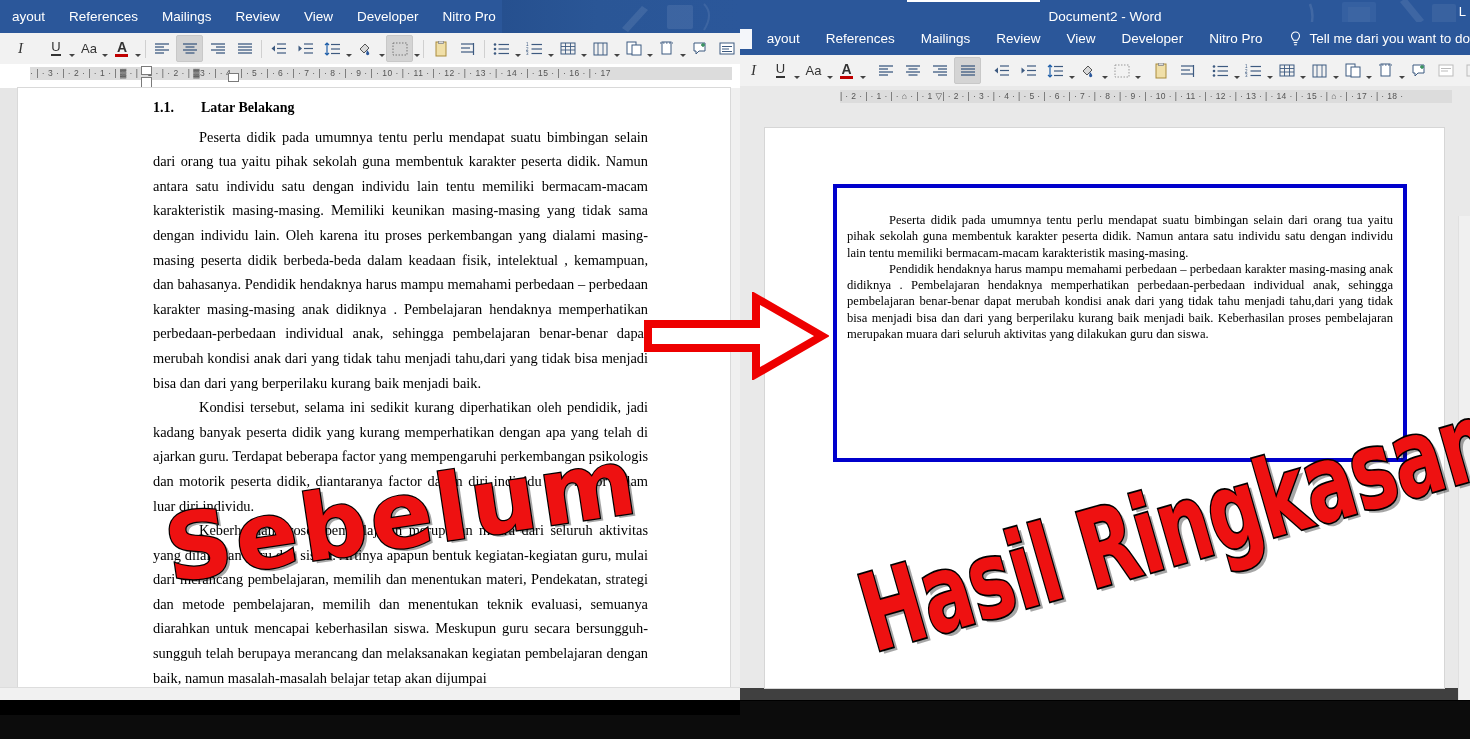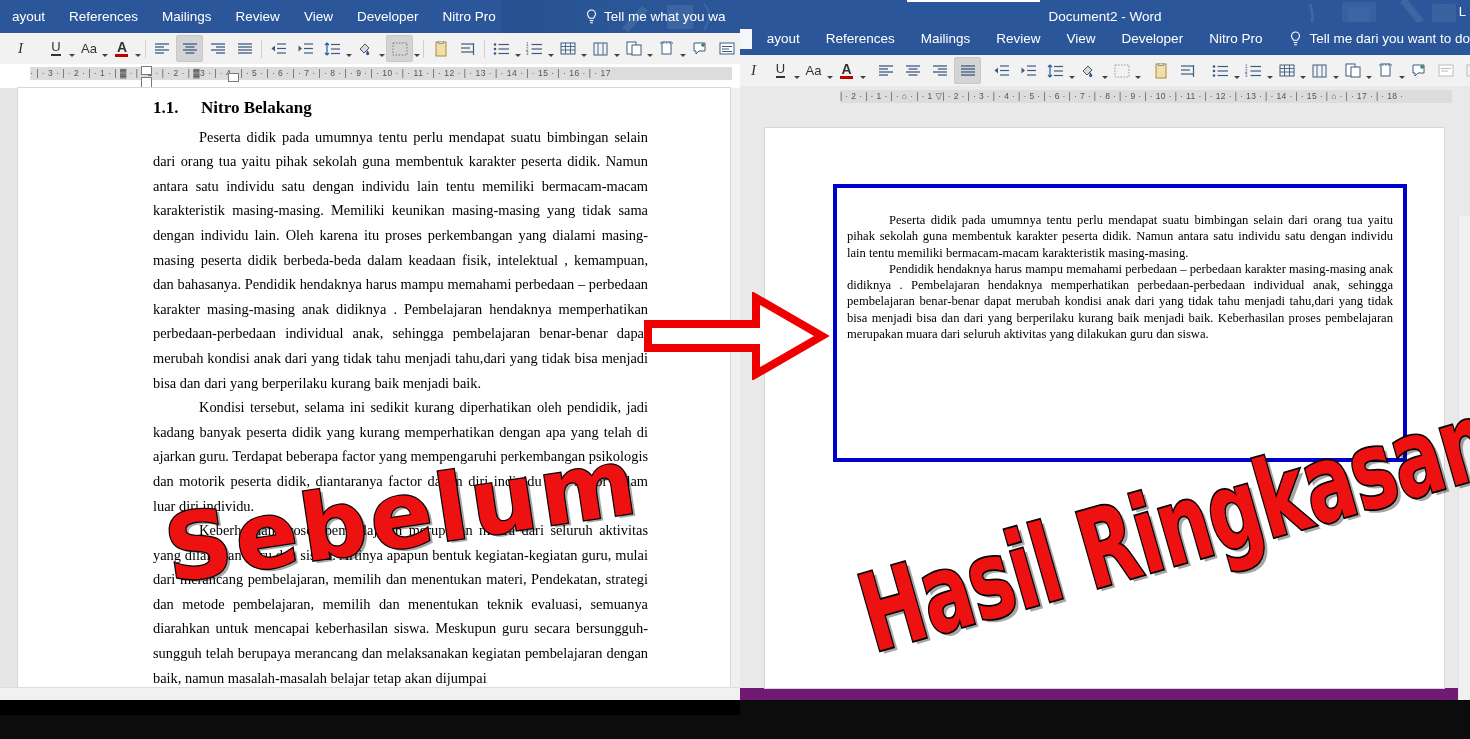--- a/index.html
+++ b/index.html
@@ -69,30 +69,30 @@
   .page-left{
     position:absolute;left:18px;top:88px;width:712px;height:600px;background:#ffffff;
     box-shadow:0 0 0 1px #d9d9d9;
     overflow:hidden;
   }
   .doc-body{
     position:absolute;left:135px;top:8px;width:495px;
     font-family:"Liberation Serif", serif;font-size:14.4px;color:#000;
     text-align:justify;line-height:24.6px;
   }
-  .doc-head{font-weight:bold;font-size:17px;margin:0 0 4px 0;display:flex;gap:0;}
+  .doc-head{font-weight:bold;font-size:14px;margin:0 0 4px 0;display:flex;gap:0;}
   .doc-head .num{width:48px;}
   .doc-body p{margin:0;text-indent:46px;}
   .left-gutter{position:absolute;left:0;top:88px;width:18px;height:600px;background:#e6e6e6;}
   .left-dark{position:absolute;left:0;top:88px;width:8px;height:600px;background:#e0e0e0;}
 
   
   #right-window{
     position:absolute;left:740px;top:0;width:730px;height:700px;
-    background:#701a75;overflow:hidden;
+    background:#404040;overflow:hidden;
   }
   .rw-title{
     position:absolute;left:0;top:0;width:730px;height:33px;background:#2b579a;
     overflow:hidden;
   }
   .rw-title .tt{
     position:absolute;left:0;right:0;top:0;line-height:33px;text-align:center;
     color:#fff;font-size:13.5px;
   }
   .rw-title .whitebar{position:absolute;left:167px;top:0;width:133px;height:2px;background:#fff;}
@@ -173,28 +173,20 @@
       <div class="tab">ayout</div>
       <div class="tab">References</div>
       <div class="tab">Mailings</div>
       <div class="tab">Review</div>
       <div class="tab">View</div>
       <div class="tab">Developer</div>
       <div class="tab">Nitro Pro</div>
       <div class="tab">Design</div>
       <div class="tab">Layout</div>
     </div>
-    <div class="tellme-wrap">
-      <svg class="bulb" viewBox="0 0 13 16">
-        <path d="M6.5 1 a4 4 0 0 1 4 4 c0 2-1.6 3-2 4.3 h-4 C4.1 8 2.5 7 2.5 5 a4 4 0 0 1 4-4z" fill="none" stroke="#fff" stroke-width="1.1"></path>
-        <rect x="4.7" y="11" width="3.6" height="1.1" fill="#fff"></rect>
-        <rect x="5.2" y="13.2" width="2.6" height="1.1" fill="#fff"></rect>
-      </svg>
-      <span class="tellme-txt">Tell me what you wa</span>
-    </div>
   </div>
 
   <div class="toolbar">
     <div style="width:8px"></div>
     <div class="tb-btn">
         <span class="icoItalic">I</span>
       </div>
     <div style="width:10px"></div>
     <div class="tb-btn">
         <span class="icoU">U</span>
@@ -425,21 +417,21 @@
     <div class="ind" style="left:228px;top:9px;"></div>
   </div>
 
   <div class="left-dark"></div>
   <div class="left-gutter"></div>
   <div class="lw-scroll"></div>
   <div class="page-left">
     <div class="doc-body">
       <div class="doc-head">
         <span class="num">1.1.</span>
-        <span>Nitro Belakang</span>
+        <span>Latar Belakang</span>
       </div>
       <p>Peserta didik pada umumnya tentu perlu mendapat suatu bimbingan selain dari orang tua yaitu pihak sekolah guna membentuk karakter peserta didik. Namun antara satu individu satu dengan individu lain tentu memiliki bermacam-macam karakteristik masing-masing. Memiliki keunikan masing-masing yang tidak sama dengan individu lain. Oleh karena itu proses perkembangan yang dialami masing-masing peserta didik berbeda-beda dalam keadaan fisik, intelektual , kemampuan, dan bahasanya. Pendidik hendaknya harus mampu memahami perbedaan – perbedaan karakter masing-masing anak didiknya . Pembelajaran hendaknya memperhatikan perbedaan-perbedaan individual anak, sehingga pembelajaran benar-benar dapat merubah kondisi anak dari yang tidak tahu menjadi tahu,dari yang tidak bisa menjadi bisa dan dari yang berperilaku kurang baik menjadi baik.</p>
       <p>Kondisi tersebut, selama ini sedikit kurang diperhatikan oleh pendidik, jadi kadang banyak peserta didik yang kurang memperhatikan dengan apa yang telah di ajarkan guru. Terdapat beberapa factor yang mempengaruhi perkembangan psikologis dan motorik  peserta didik, diantaranya factor dalam diri individu dan factor dalam luar diri individu.</p>
       <p>Keberhasilan proses pembelajaran merupakan muara dari seluruh aktivitas yang dilakukan guru dan siswa. Artinya apapun bentuk kegiatan-kegiatan guru, mulai dari merancang pembelajaran, memilih dan menentukan materi, Pendekatan, strategi dan metode pembelajaran, memilih dan menentukan teknik evaluasi, semuanya diarahkan untuk mencapai keberhasilan siswa. Meskupun guru secara bersungguh-sungguh telah berupaya merancang dan melaksanakan kegiatan pembelajaran dengan baik, namun masalah-masalah belajar tetap akan dijumpai</p>
     </div>
   </div>
   <div class="left-status"></div>
 </div>
 
 <div id="right-window">

